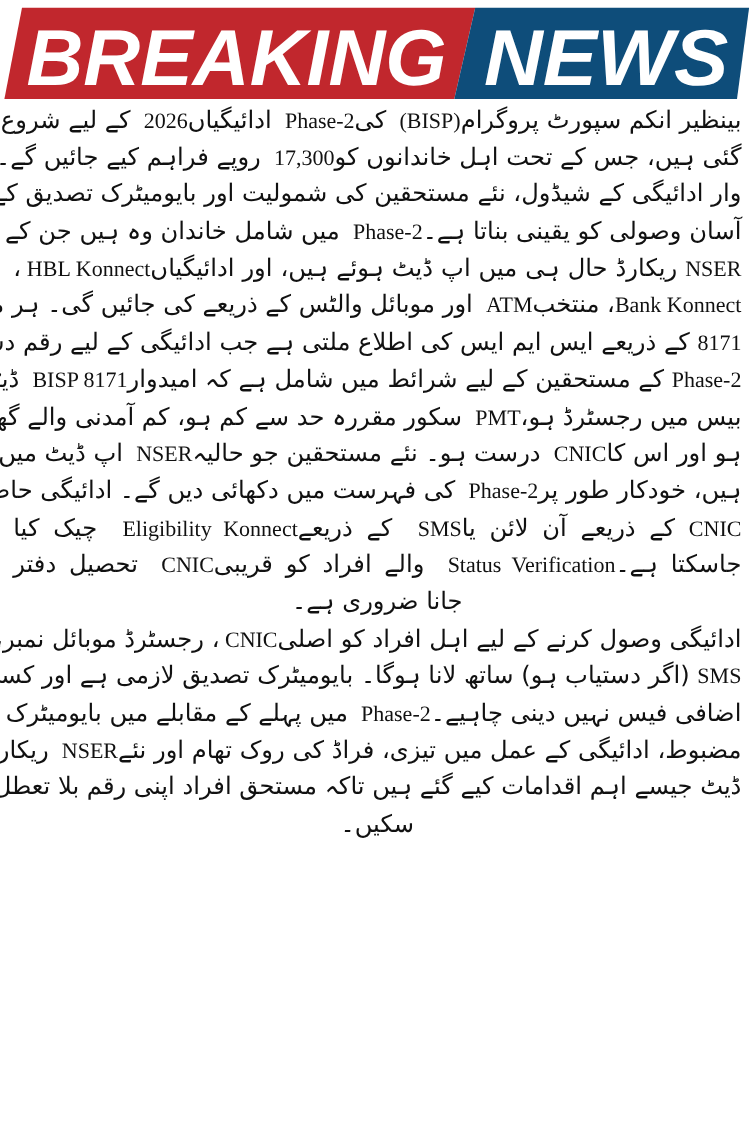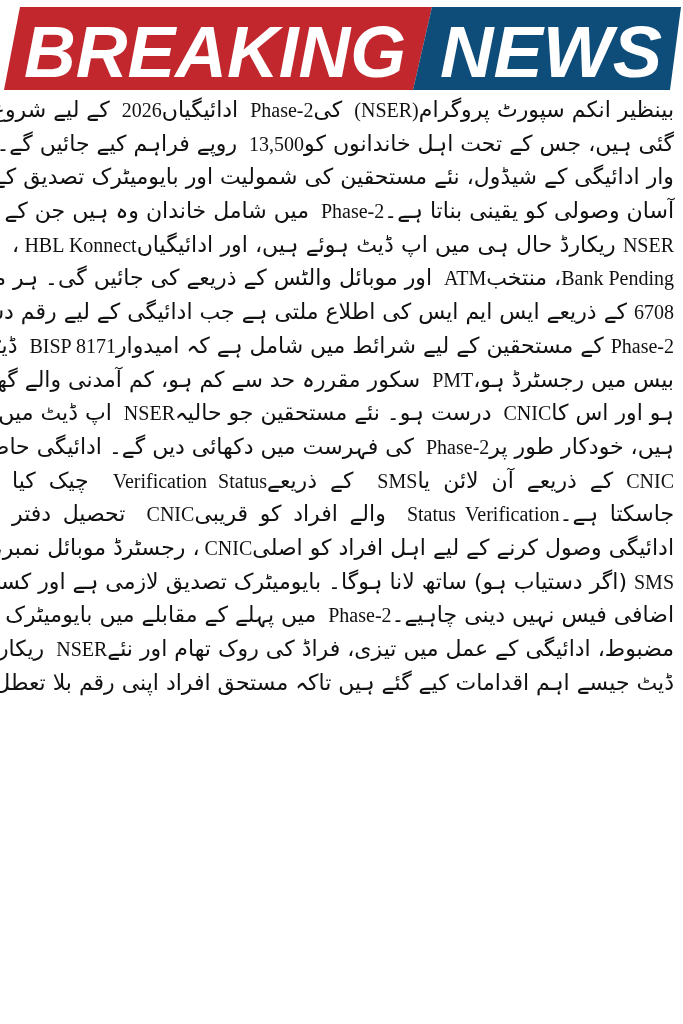--- a/index.html
+++ b/index.html
@@ -22,31 +22,33 @@
 <div class="banner">
   <svg width="683" height="96" viewBox="0 0 683 96">
     <polygon points="20,7 432,7 413,90 4,90" fill="#c1272d"></polygon>
     <polygon points="432,7 681,7 670,90 413,90" fill="#0e4d7a"></polygon>
     <text class="banner-text" x="24" y="77" font-size="72" textLength="382" lengthAdjust="spacingAndGlyphs" id="bw1">BREAKING</text>
     <text class="banner-text" x="440" y="77" font-size="72" textLength="222" lengthAdjust="spacingAndGlyphs" id="bw2">NEWS</text>
   </svg>
 </div>
 
 <div class="article" id="article">
-    <div class="line">بینظیر انکم سپورٹ پروگرام<span class="latin" dir="ltr"> (NSER)</span> کی<span class="latin" dir="ltr"> Phase-2</span> ادائیگیاں<span class="latin" dir="ltr"> 2026</span> کے لیے شروع ہو</div>
-    <div class="line">گئی ہیں، جس کے تحت اہل خاندانوں کو<span class="latin" dir="ltr"> 13,500</span> روپے فراہم کیے جائیں گے۔ یہ مرحلہ ضلع</div>
+    <div class="line">بینظیر انکم سپورٹ پروگرام<span class="latin" dir="ltr"> (BISP)</span> کی<span class="latin" dir="ltr"> Phase-2</span> ادائیگیاں<span class="latin" dir="ltr"> 2026</span> کے لیے شروع ہو</div>
+    <div class="line">گئی ہیں، جس کے تحت اہل خاندانوں کو<span class="latin" dir="ltr"> 17,300</span> روپے فراہم کیے جائیں گے۔ یہ مرحلہ ضلع</div>
     <div class="line">وار ادائیگی کے شیڈول، نئے مستحقین کی شمولیت اور بایومیٹرک تصدیق کے ساتھ شفافیت اور</div>
     <div class="line">آسان وصولی کو یقینی بناتا ہے۔<span class="latin" dir="ltr"> Phase-2</span> میں شامل خاندان وہ ہیں جن کے اور</div>
     <div class="line"><span class="latin" dir="ltr">NSER</span> ریکارڈ حال ہی میں اپ ڈیٹ ہوئے ہیں، اور ادائیگیاں<span class="latin" dir="ltr"> HBL Konnect</span>،</div>
-    <div class="line"><span class="latin" dir="ltr">Bank Pending</span>، منتخب<span class="latin" dir="ltr"> ATM</span> اور موبائل والٹس کے ذریعے کی جائیں گی۔ ہر مستحق کو</div>
-    <div class="line center"><span class="latin" dir="ltr">6708</span> کے ذریعے ایس ایم ایس کی اطلاع ملتی ہے جب ادائیگی کے لیے رقم دستیاب ہو۔</div>
+    <div class="line"><span class="latin" dir="ltr">Bank Konnect</span>، منتخب<span class="latin" dir="ltr"> ATM</span> اور موبائل والٹس کے ذریعے کی جائیں گی۔ ہر مستحق کو</div>
+    <div class="line center"><span class="latin" dir="ltr">8171</span> کے ذریعے ایس ایم ایس کی اطلاع ملتی ہے جب ادائیگی کے لیے رقم دستیاب ہو۔</div>
     <div class="line"><span class="latin" dir="ltr">Phase-2</span> کے مستحقین کے لیے شرائط میں شامل ہے کہ امیدوار<span class="latin" dir="ltr"> BISP 8171</span> ڈیٹا</div>
     <div class="line">بیس میں رجسٹرڈ ہو،<span class="latin" dir="ltr"> PMT</span> سکور مقررہ حد سے کم ہو، کم آمدنی والے گھرانے سے تعلق رکھتا</div>
     <div class="line">ہو اور اس کا<span class="latin" dir="ltr"> CNIC</span> درست ہو۔ نئے مستحقین جو حالیہ<span class="latin" dir="ltr"> NSER</span> اپ ڈیٹ میں شامل ہوئے</div>
     <div class="line">ہیں، خودکار طور پر<span class="latin" dir="ltr"> Phase-2</span> کی فہرست میں دکھائی دیں گے۔ ادائیگی حاصل کرنے کے لیے</div>
-    <div class="line"><span class="latin" dir="ltr">CNIC</span> کے ذریعے آن لائن یا<span class="latin" dir="ltr"> SMS</span> کے ذریعے<span class="latin" dir="ltr"> Verification Status</span> چیک کیا</div>
+    <div class="line"><span class="latin" dir="ltr">CNIC</span> کے ذریعے آن لائن یا<span class="latin" dir="ltr"> SMS</span> کے ذریعے<span class="latin" dir="ltr"> Eligibility Konnect</span> چیک کیا</div>
     <div class="line">جاسکتا ہے۔<span class="latin" dir="ltr"> Status Verification</span> والے افراد کو قریبی<span class="latin" dir="ltr"> CNIC</span> تحصیل دفتر</div>
+    <div class="line center">جانا ضروری ہے۔</div>
     <div class="line">ادائیگی وصول کرنے کے لیے اہل افراد کو اصلی<span class="latin" dir="ltr"> CNIC</span>، رجسٹرڈ موبائل نمبر، اور</div>
     <div class="line"><span class="latin" dir="ltr">SMS</span> (اگر دستیاب ہو) ساتھ لانا ہوگا۔ بایومیٹرک تصدیق لازمی ہے اور کسی بھی ایجنٹ سے</div>
     <div class="line center">اضافی فیس نہیں دینی چاہیے۔<span class="latin" dir="ltr"> Phase-2</span> میں پہلے کے مقابلے میں بایومیٹرک سیکورٹی</div>
     <div class="line">مضبوط، ادائیگی کے عمل میں تیزی، فراڈ کی روک تھام اور نئے<span class="latin" dir="ltr"> NSER</span> ریکارڈ کی بنیاد پر اپ</div>
     <div class="line center">ڈیٹ جیسے اہم اقدامات کیے گئے ہیں تاکہ مستحق افراد اپنی رقم بلا تعطل اور بروقت وصول کر</div>
+    <div class="line center">سکیں۔</div>
   </div>
 
 </body></html>

